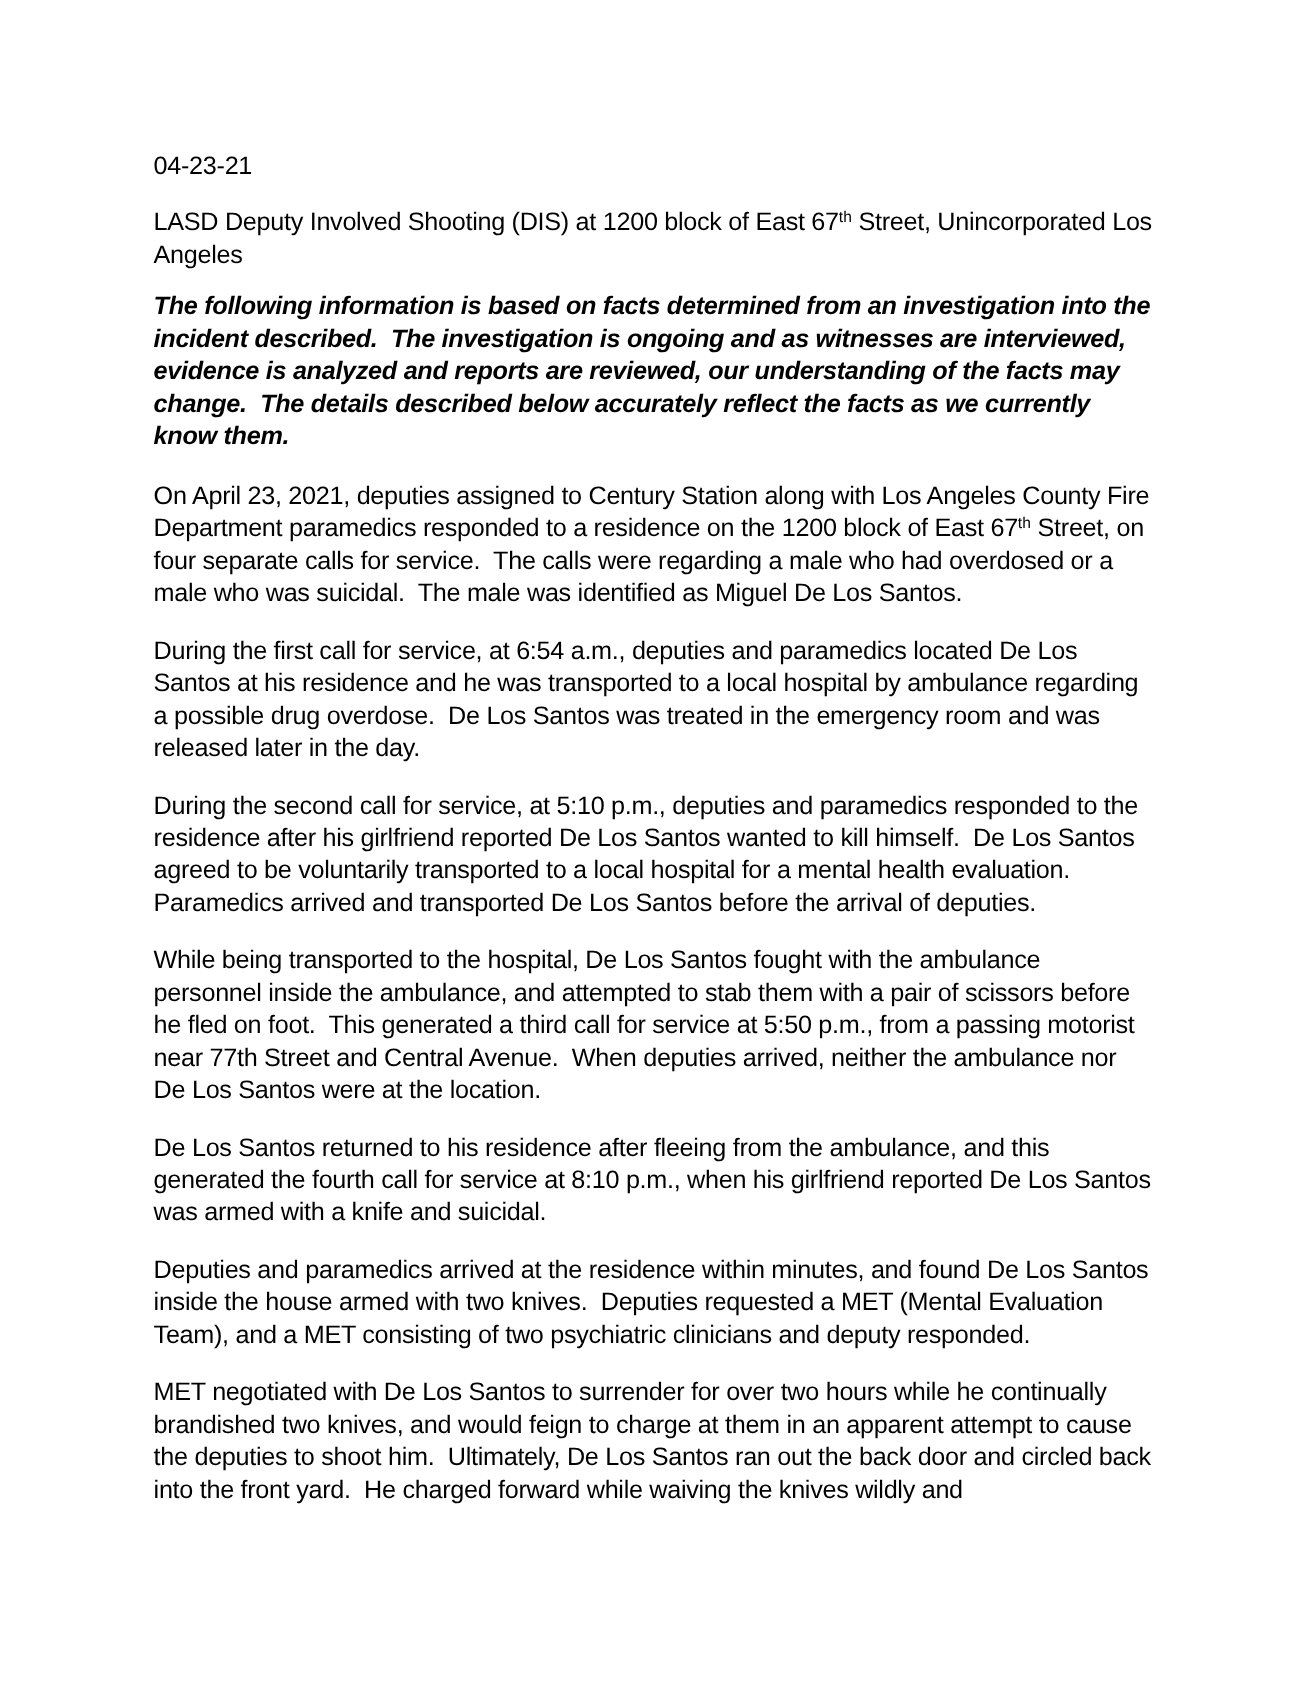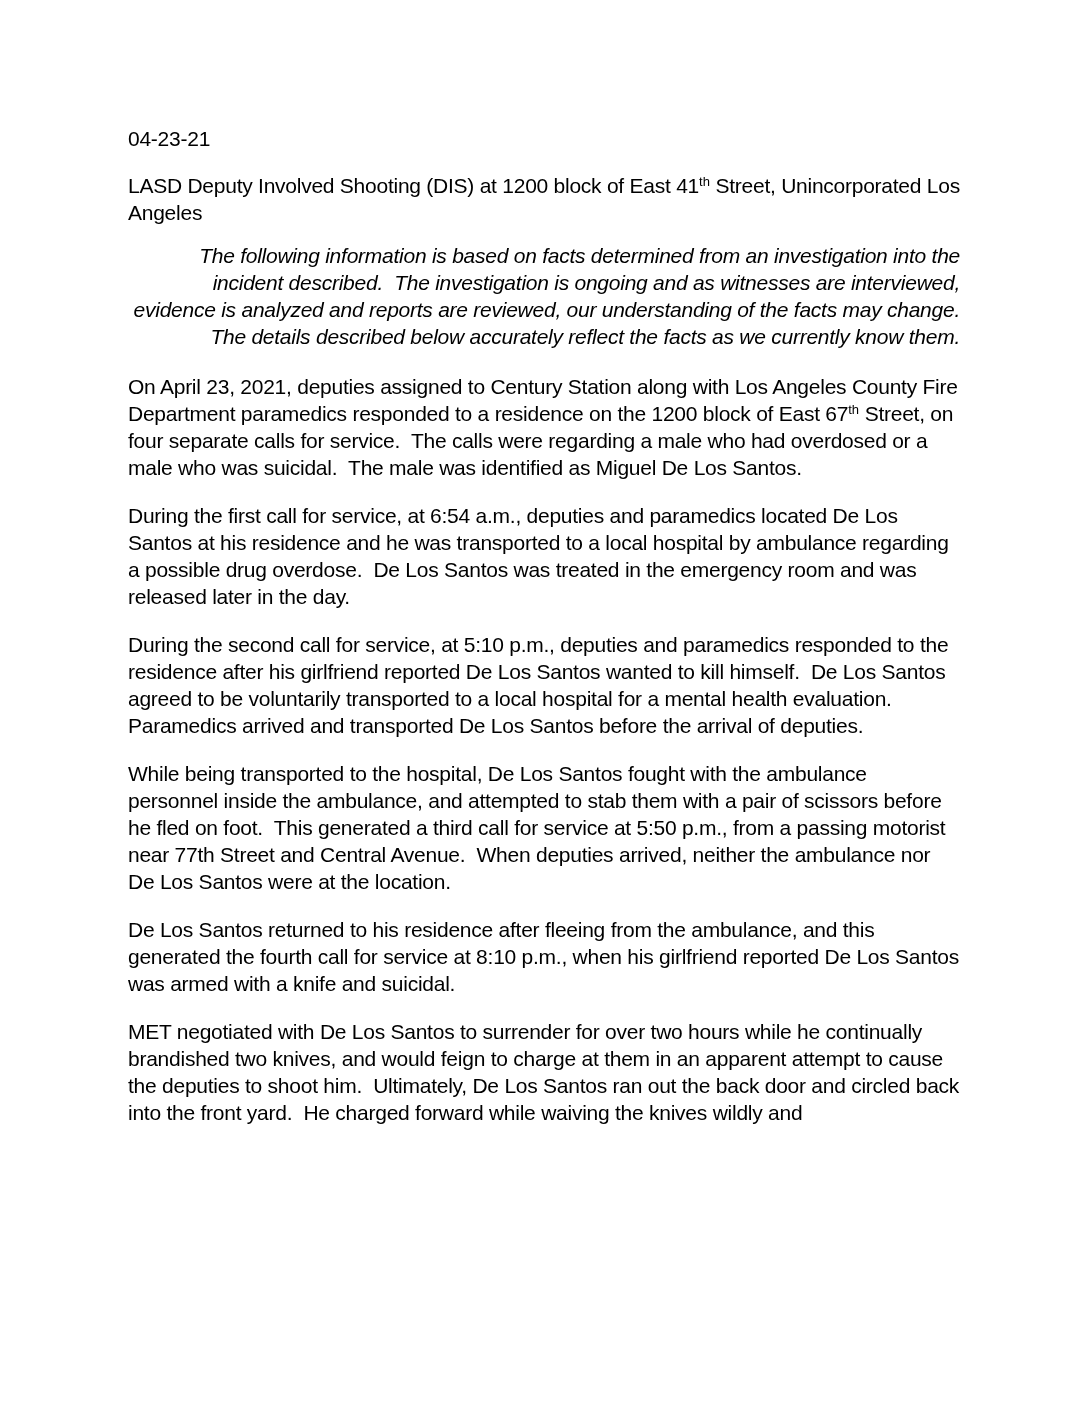--- a/index.html
+++ b/index.html
@@ -27,50 +27,50 @@
     white-space: pre-wrap;
     max-width: 832px;
   }
   .date-line {
     margin-bottom: 20px;
   }
   .doc-title {
     margin-bottom: 16px;
   }
   .disclaimer {
-    font-weight: normal;
+    font-weight: bold;
     font-style: italic;
     margin-bottom: 23px;
-    text-align: right;
   }
   sup.ord {
     font-size: 13px;
     line-height: 0;
     vertical-align: 7px;
     letter-spacing: 0;
     text-align: right;
   }
 </style>
 </head>
 <body>
 
 <div class="page">
 
   <p class="block date-line">04-23-21</p>
 
-  <p class="block doc-title"><span>LASD Deputy Involved Shooting (DIS) at 1200 block of East 41</span><sup class="ord">th</sup><span> Street, Unincorporated Los Angeles</span></p>
+  <p class="block doc-title"><span>LASD Deputy Involved Shooting (DIS) at 1200 block of East 67</span><sup class="ord">th</sup><span> Street, Unincorporated Los Angeles</span></p>
 
   <p class="block disclaimer">The following information is based on facts determined from an investigation into the incident described.  The investigation is ongoing and as witnesses are interviewed, evidence is analyzed and reports are reviewed, our understanding of the facts may change.  The details described below accurately reflect the facts as we currently know them.</p>
 
   <p class="block body-paragraph"><span>On April 23, 2021, deputies assigned to Century Station along with Los Angeles County Fire Department paramedics responded to a residence on the 1200 block of East 67</span><sup class="ord">th</sup><span> Street, on four separate calls for service.  The calls were regarding a male who had overdosed or a male who was suicidal.  The male was identified as Miguel De Los Santos.</span></p>
 
   <p class="block body-paragraph">During the first call for service, at 6:54 a.m., deputies and paramedics located De Los Santos at his residence and he was transported to a local hospital by ambulance regarding a possible drug overdose.  De Los Santos was treated in the emergency room and was released later in the day.</p>
 
   <p class="block body-paragraph">During the second call for service, at 5:10 p.m., deputies and paramedics responded to the residence after his girlfriend reported De Los Santos wanted to kill himself.  De Los Santos agreed to be voluntarily transported to a local hospital for a mental health evaluation.  Paramedics arrived and transported De Los Santos before the arrival of deputies.</p>
 
   <p class="block body-paragraph">While being transported to the hospital, De Los Santos fought with the ambulance personnel inside the ambulance, and attempted to stab them with a pair of scissors before he fled on foot.  This generated a third call for service at 5:50 p.m., from a passing motorist near 77th Street and Central Avenue.  When deputies arrived, neither the ambulance nor De Los Santos were at the location.</p>
 
   <p class="block body-paragraph">De Los Santos returned to his residence after fleeing from the ambulance, and this generated the fourth call for service at 8:10 p.m., when his girlfriend reported De Los Santos was armed with a knife and suicidal.</p>
 
+  <p class="block body-paragraph">Deputies and paramedics arrived at the residence within minutes, and found De Los Santos inside the house armed with two knives.  Deputies requested a MET (Mental Evaluation Team), and a MET consisting of two psychiatric clinicians and deputy responded.</p>
 
   <p class="block body-paragraph">MET negotiated with De Los Santos to surrender for over two hours while he continually brandished two knives, and would feign to charge at them in an apparent attempt to cause the deputies to shoot him.  Ultimately, De Los Santos ran out the back door and circled back into the front yard.  He charged forward while waiving the knives wildly and</p>
 
 </div>
 
 </body></html>

